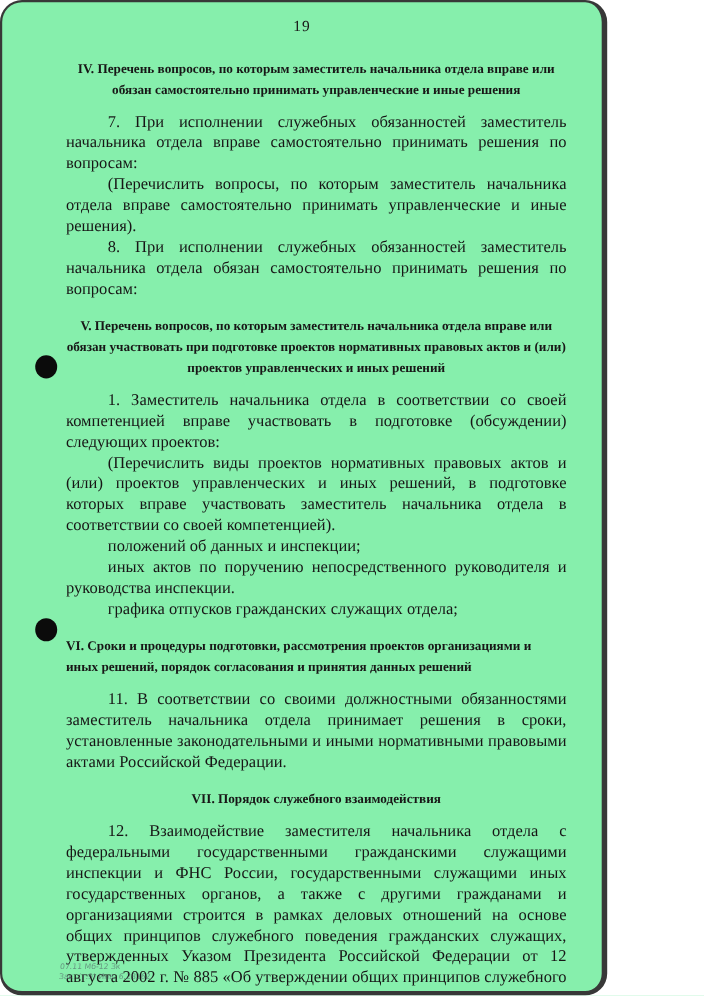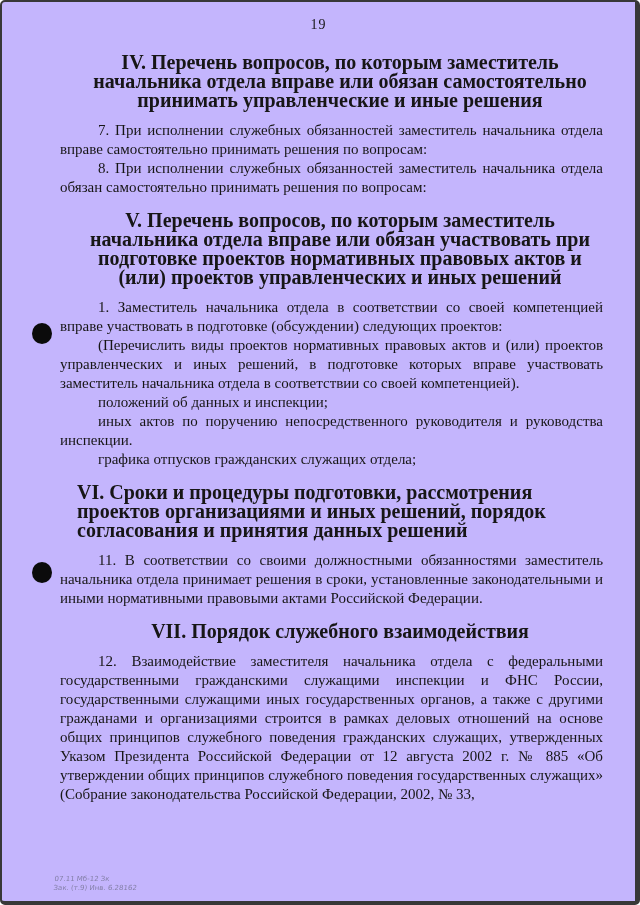--- a/index.html
+++ b/index.html
@@ -2,50 +2,50 @@
 <html><head>
 <meta charset="utf-8">
 <style>
   html, body {
     margin: 0;
     padding: 0;
     background: #ffffff;
   }
   .page {
     position: relative;
-    width: 640px;
+    width: 552px;
     height: 905px;
     box-sizing: border-box;
-    background: #c4b5fd;
+    background: #86efac;
     border: 2px solid #383838;
     border-right-width: 5px;
     border-bottom-width: 4px;
-    border-radius: 5px;
+    border-radius: 20px;
     overflow: hidden;
     font-family: "Liberation Serif", serif;
     color: #171616;
   }
   .page-number {
     text-align: center;
     margin-top: 15px;
     font-size: 14px;
     letter-spacing: 1px;
   }
   .content {
     padding: 6px 32px 0 58px;
     font-size: 15px;
     line-height: 19px;
     text-align: justify;
   }
   h2.heading {
-    font-size: 20px;
+    font-size: 12px;
     line-height: 19px;
     font-weight: bold;
     text-align: center;
-    margin: 14px 0 11px 17px;
+    margin: 14px 0 11px 0;
   }
   h2.heading.align-left {
     text-align: left;
   }
   p.para {
     margin: 0;
     text-indent: 38px;
   }
   .punch {
     position: absolute;
@@ -77,20 +77,21 @@
   <div class="punch punch-1"></div>
   <div class="punch punch-2"></div>
 
   <div class="page-number">19</div>
 
   <div class="content">
 
     <section>
       <h2 class="heading">IV. Перечень вопросов, по которым заместитель начальника отдела вправе или обязан самостоятельно принимать управленческие и иные решения</h2>
       <p class="para">7. При исполнении служебных обязанностей заместитель начальника отдела вправе самостоятельно принимать решения по вопросам:</p>
+      <p class="para">(Перечислить вопросы, по которым заместитель начальника отдела вправе самостоятельно принимать управленческие и иные решения).</p>
       <p class="para">8. При исполнении служебных обязанностей заместитель начальника отдела обязан самостоятельно принимать решения по вопросам:</p>
     </section>
 
     <section>
       <h2 class="heading">V. Перечень вопросов, по которым заместитель начальника отдела вправе или обязан участвовать при подготовке проектов нормативных правовых актов и (или) проектов управленческих и иных решений</h2>
       <p class="para">1. Заместитель начальника отдела в соответствии со своей компетенцией вправе участвовать в подготовке (обсуждении) следующих проектов:</p>
       <p class="para">(Перечислить виды проектов нормативных правовых актов и (или) проектов управленческих и иных решений, в подготовке которых вправе участвовать заместитель начальника отдела в соответствии со своей компетенцией).</p>
       <p class="para">положений об данных и инспекции;</p>
       <p class="para">иных актов по поручению непосредственного руководителя и руководства инспекции.</p>
       <p class="para">графика отпусков гражданских служащих отдела;</p>

